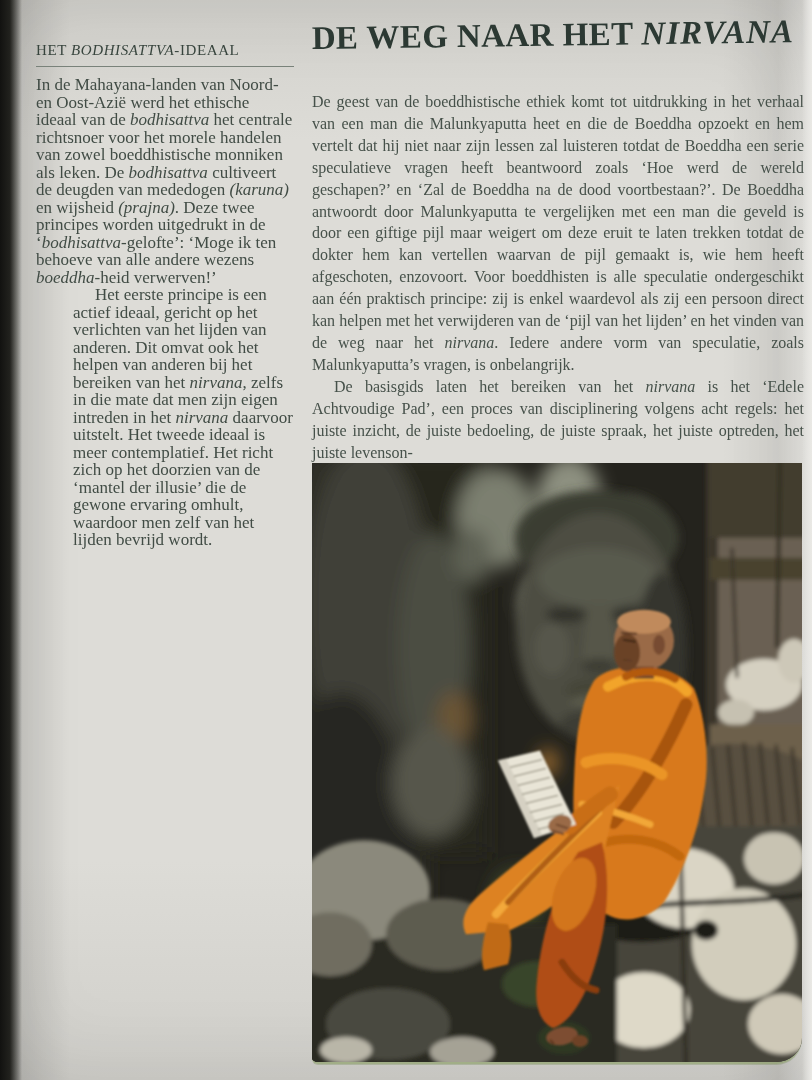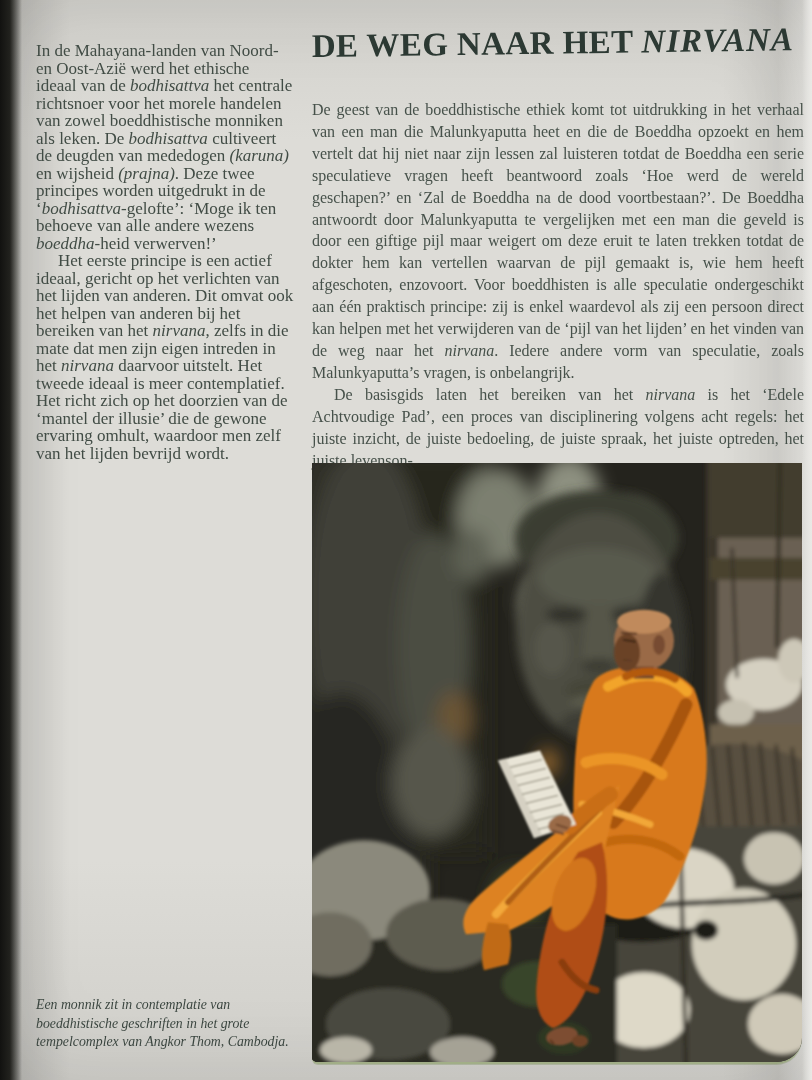--- a/index.html
+++ b/index.html
@@ -24,27 +24,27 @@
   .gutter{position:absolute;left:0;top:0;width:22px;height:1080px;
     background:linear-gradient(90deg,var(--gutter-dark) 0%,#22221e 45%,rgba(34,34,30,0) 100%);}
   .page-edge-strip{position:absolute;right:0;top:0;width:10px;height:1080px;
     background:linear-gradient(90deg,rgba(234,233,229,0),var(--page-edge));}
 
   
   .sidebar{position:absolute;left:36px;top:42px;width:258px;color:var(--ink);}
   .sidebar-heading{font-size:15px;letter-spacing:.6px;color:#37443d;
     padding-bottom:7px;border-bottom:1px solid var(--rule);margin-bottom:9px;white-space:nowrap;}
   .sidebar-body p{font-size:17px;line-height:17.5px;text-align:left;color:var(--ink);}
-  .sidebar-body p.indented{text-indent:22px;}
+  .sidebar-body p.indented{text-indent:22px;margin-left:37px;}
 
   .caption{position:absolute;left:36px;top:996px;width:256px;
     font-style:italic;font-size:13.8px;line-height:18.6px;color:#3a453f;}
 
   
-  .main{position:absolute;left:312px;top:28px;width:492px;color:var(--ink);}
+  .main{position:absolute;left:312px;top:20px;width:492px;color:var(--ink);}
   .main-title{font-size:33px;letter-spacing:.4px;color:var(--ink-title);
     white-space:nowrap;transform:rotate(-.8deg);transform-origin:left bottom;}
   .main-title i{letter-spacing:1px;}
   .main-body{margin-top:34px;}
   .main-body p{font-size:16px;line-height:21.9px;text-align:justify;color:#46514a;}
   .main-body p.indented{text-indent:22px;}
 
   
   .photo{position:absolute;left:312px;top:463px;width:490px;height:601px;
     border-radius:0 0 26px 6px;overflow:hidden;
@@ -53,20 +53,21 @@
   .photo svg{display:block;width:100%;height:100%;}
   i{font-style:italic;}
 </style>
 </head>
 <body>
 
 <div class="page">
   <div class="gutter"></div>
 
   <div class="sidebar">
+    <div class="sidebar-heading"><span>HET </span><i>BODHISATTVA</i><span>-IDEAAL</span></div>
     <div class="sidebar-body">
       <p><span>In de Mahayana-landen van Noord- en Oost-Azië werd het ethische ideaal van de </span><i>bodhisattva</i><span> het centrale richtsnoer voor het morele handelen van zowel boeddhistische monniken als leken. De </span><i>bodhisattva</i><span> cultiveert de deugden van mededogen </span><i>(karuna)</i><span> en wijsheid </span><i>(prajna)</i><span>. Deze twee principes worden uitgedrukt in de ‘</span><i>bodhisattva</i><span>-gelofte’: ‘Moge ik ten behoeve van alle andere wezens </span><i>boeddha</i><span>-heid verwerven!’</span></p>
       <p class="indented"><span>Het eerste principe is een actief ideaal, gericht op het verlichten van het lijden van anderen. Dit omvat ook het helpen van anderen bij het bereiken van het </span><i>nirvana</i><span>, zelfs in die mate dat men zijn eigen intreden in het </span><i>nirvana</i><span> daarvoor uitstelt. Het tweede ideaal is meer contemplatief. Het richt zich op het doorzien van de ‘mantel der illusie’ die de gewone ervaring omhult, waardoor men zelf van het lijden bevrijd wordt.</span></p>
     </div>
   </div>
 
   <div class="main">
     <h1 class="main-title"><span>DE WEG NAAR HET </span><i>NIRVANA</i></h1>
     <div class="main-body">
       <p><span>De geest van de boeddhistische ethiek komt tot uitdrukking in het verhaal van een man die Malunkyaputta heet en die de Boeddha opzoekt en hem vertelt dat hij niet naar zijn lessen zal luisteren totdat de Boeddha een serie speculatieve vragen heeft beantwoord zoals ‘Hoe werd de wereld geschapen?’ en ‘Zal de Boeddha na de dood voortbestaan?’. De Boeddha antwoordt door Malunkyaputta te vergelijken met een man die geveld is door een giftige pijl maar weigert om deze eruit te laten trekken totdat de dokter hem kan vertellen waarvan de pijl gemaakt is, wie hem heeft afgeschoten, enzovoort. Voor boeddhisten is alle speculatie ondergeschikt aan één praktisch principe: zij is enkel waardevol als zij een persoon direct kan helpen met het verwijderen van de ‘pijl van het lijden’ en het vinden van de weg naar het </span><i>nirvana</i><span>. Iedere andere vorm van speculatie, zoals Malunkyaputta’s vragen, is onbelangrijk.</span></p>
@@ -217,16 +218,15 @@
         <ellipse cx="248" cy="362" rx="12" ry="9" fill="var(--skin)" transform="rotate(-20 248 362)"></ellipse>
         <path d="M240,368 L252,372 M244,362 L256,366" stroke="#6e462a" stroke-width="2" fill="none"></path>
 
         <ellipse cx="250" cy="574" rx="16" ry="9" fill="#7d4e30" transform="rotate(-10 250 574)"></ellipse>
         <ellipse cx="268" cy="579" rx="8" ry="6" fill="#6e4228"></ellipse>
         <path d="M238,578 L242,582" stroke="#59351e" stroke-width="2"></path>
       </g>
     </svg>
   </div>
 
-  <div class="caption"><i>Een monnik zit in contemplatie van boeddhistische geschriften in het grote tempelcomplex van Angkor Thom, Cambodja.</i></div>
 
   <div class="page-edge-strip"></div>
 </div>
 
 </body></html>

